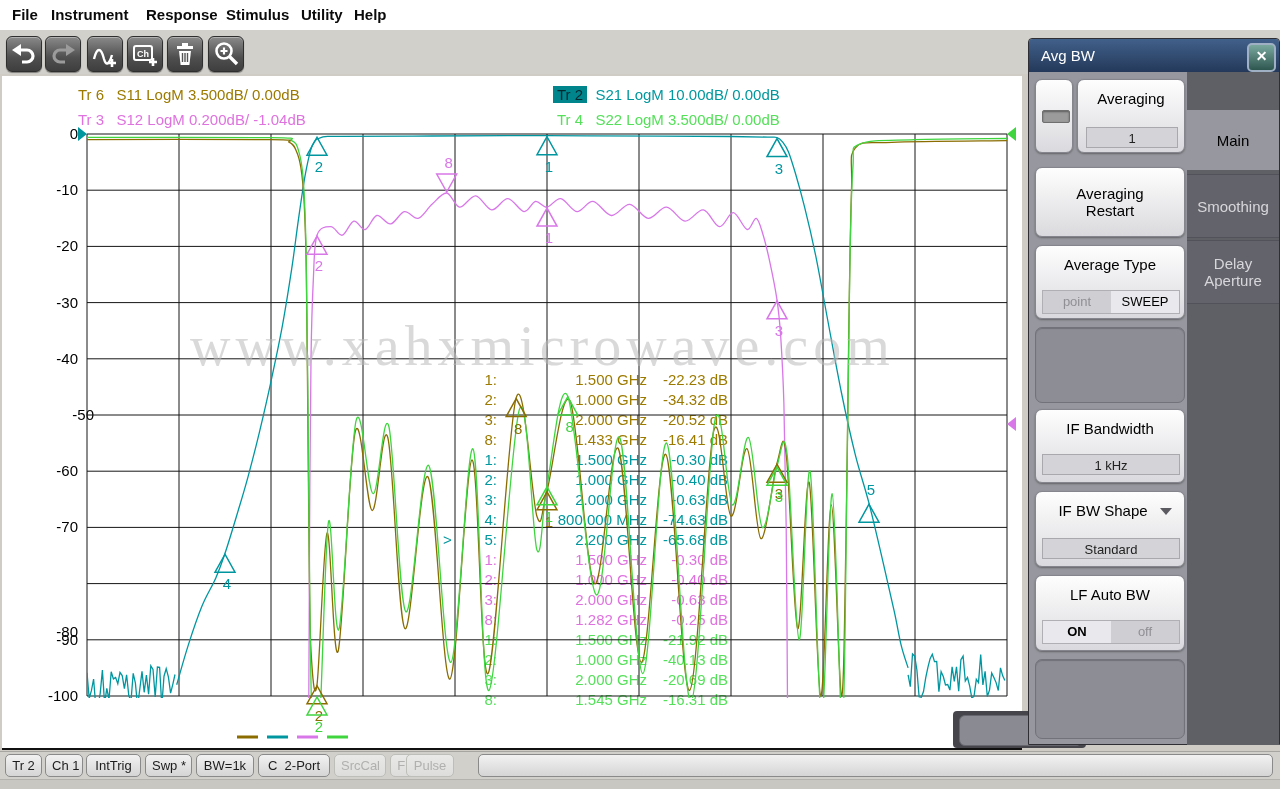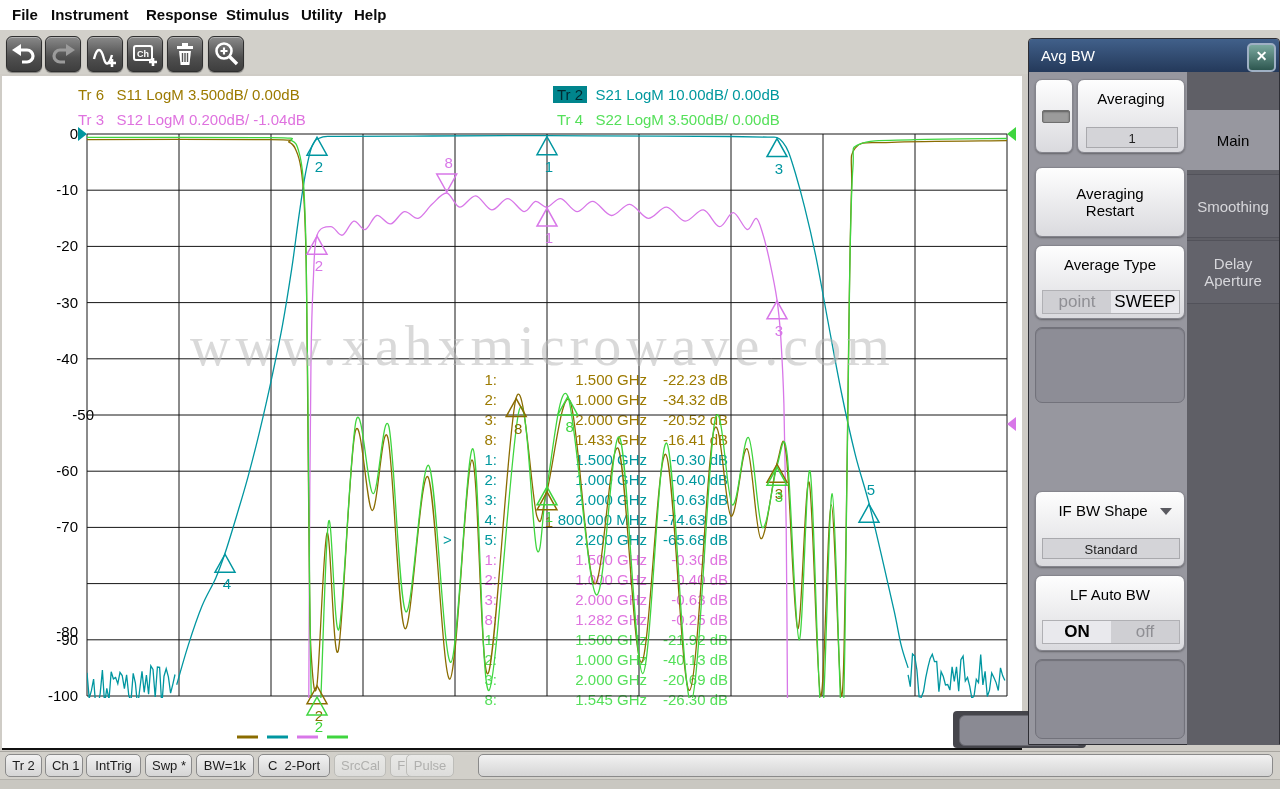--- a/index.html
+++ b/index.html
@@ -42,21 +42,21 @@
   .ptab.active{background:#97979f;color:#000;border:none;}
   .pbtn{position:absolute;left:6px;width:150px;background:linear-gradient(#fefefe,#dadade);
         border:1px solid #85858d;border-radius:7px;box-shadow:0 1px 2px rgba(0,0,0,.35);
         color:#000;font-size:15px;text-align:center;box-sizing:border-box;}
   .pbtn .lbl{position:absolute;left:0;right:0;top:10px;}
   .pempty{position:absolute;left:6px;width:150px;background:#8d8d96;border:1px solid #72727b;
           border-radius:7px;box-shadow:inset 0 1px 1px rgba(0,0,0,.2);box-sizing:border-box;}
   .pval{position:absolute;background:#d4d4d8;border:1px solid #a9a9ad;font-size:13px;color:#222;
         text-align:center;line-height:21px;box-sizing:border-box;}
   .ptoggle{position:absolute;display:flex;border:1px solid #b0b0b4;box-sizing:border-box;}
-  .ptoggle .cell{flex:1;font-size:17px;line-height:22px;text-align:center;}
+  .ptoggle .cell{flex:1;font-size:13px;line-height:22px;text-align:center;}
   .ptoggle .on{background:#e9e9ed;color:#000;}
   .ptoggle .off{background:#cfcfd3;color:#8f8f94;}
   .led{position:absolute;left:6px;top:30px;width:26px;height:11px;background:#9b9b9b;
        border:1px solid #6f6f6f;border-radius:2px;box-shadow:inset 0 1px 2px rgba(0,0,0,.4);}
   .dd-arrow{position:absolute;right:12px;top:16px;width:0;height:0;border-left:6px solid transparent;
             border-right:6px solid transparent;border-top:7px solid #5a5a60;}
   
   #frag{left:953px;top:711px;width:133px;height:37px;background:#45454b;border-radius:4px;z-index:15;}
   #frag-inner{left:6px;top:4px;width:121px;height:29px;background:#8a8a93;border:1px solid #66666e;border-radius:6px;}
   
@@ -157,21 +157,21 @@
         <div class="rrow" style="left: 0px; top: 415px; color: rgb(0, 152, 158);"><span class="rn">3:</span><span class="rf">2.000 GHz</span><span class="rv">-0.63 dB</span></div>
         <div class="rrow" style="left: 0px; top: 435px; color: rgb(0, 152, 158);"><span class="rn">4:</span><span class="rf">800.000 MHz</span><span class="rv">-74.63 dB</span></div>
         <div class="rrow" style="left: 0px; top: 455px; color: rgb(0, 152, 158);"><span style="position: absolute; left: 441px;">&gt;</span><span class="rn">5:</span><span class="rf">2.200 GHz</span><span class="rv">-65.68 dB</span></div>
         <div class="rrow" style="left: 0px; top: 475px; color: rgb(223, 114, 223);"><span class="rn">1:</span><span class="rf">1.500 GHz</span><span class="rv">-0.30 dB</span></div>
         <div class="rrow" style="left: 0px; top: 495px; color: rgb(223, 114, 223);"><span class="rn">2:</span><span class="rf">1.000 GHz</span><span class="rv">-0.40 dB</span></div>
         <div class="rrow" style="left: 0px; top: 515px; color: rgb(223, 114, 223);"><span class="rn">3:</span><span class="rf">2.000 GHz</span><span class="rv">-0.63 dB</span></div>
         <div class="rrow" style="left: 0px; top: 535px; color: rgb(223, 114, 223);"><span class="rn">8:</span><span class="rf">1.282 GHz</span><span class="rv">-0.25 dB</span></div>
         <div class="rrow" style="left: 0px; top: 555px; color: rgb(85, 224, 90);"><span class="rn">1:</span><span class="rf">1.500 GHz</span><span class="rv">-21.92 dB</span></div>
         <div class="rrow" style="left: 0px; top: 575px; color: rgb(85, 224, 90);"><span class="rn">2:</span><span class="rf">1.000 GHz</span><span class="rv">-40.13 dB</span></div>
         <div class="rrow" style="left: 0px; top: 595px; color: rgb(85, 224, 90);"><span class="rn">3:</span><span class="rf">2.000 GHz</span><span class="rv">-20.69 dB</span></div>
-        <div class="rrow" style="left: 0px; top: 615px; color: rgb(85, 224, 90);"><span class="rn">8:</span><span class="rf">1.545 GHz</span><span class="rv">-26.30 dB</span></div>
+        <div class="rrow" style="left: 0px; top: 615px; color: rgb(85, 224, 90);"><span class="rn">8:</span><span class="rf">1.545 GHz</span><span class="rv">-16.31 dB</span></div>
       </div>
     <div id="chanbar" class="abs">
       
       
       
       
     </div>
   </div>
 
   <svg id="chart-svg" width="1280" height="801" viewBox="0 0 1280 801">
@@ -324,20 +324,24 @@
     <div class="pbtn" style="top:206px;height:74px;">
       <div class="lbl">Average Type</div>
       <div class="ptoggle" style="left:6px;top:44px;width:138px;height:24px;">
         <div class="cell off">point</div>
         <div class="cell on">SWEEP</div>
       </div>
     </div>
 
     <div class="pempty" style="top:288px;height:76px;"></div>
 
+    <div class="pbtn" style="top:370px;height:74px;">
+      <div class="lbl">IF Bandwidth</div>
+      <div class="pval" style="left:6px;top:44px;width:138px;height:21px;">1 kHz</div>
+    </div>
 
     <div class="pbtn" style="top:452px;height:76px;">
       <div class="lbl" style="left:-14px;">IF BW Shape</div>
       <div class="dd-arrow"></div>
       <div class="pval" style="left:6px;top:46px;width:138px;height:21px;">Standard</div>
     </div>
 
     <div class="pbtn" style="top:536px;height:76px;">
       <div class="lbl">LF Auto BW</div>
       <div class="ptoggle" style="left:6px;top:44px;width:138px;height:24px;">

